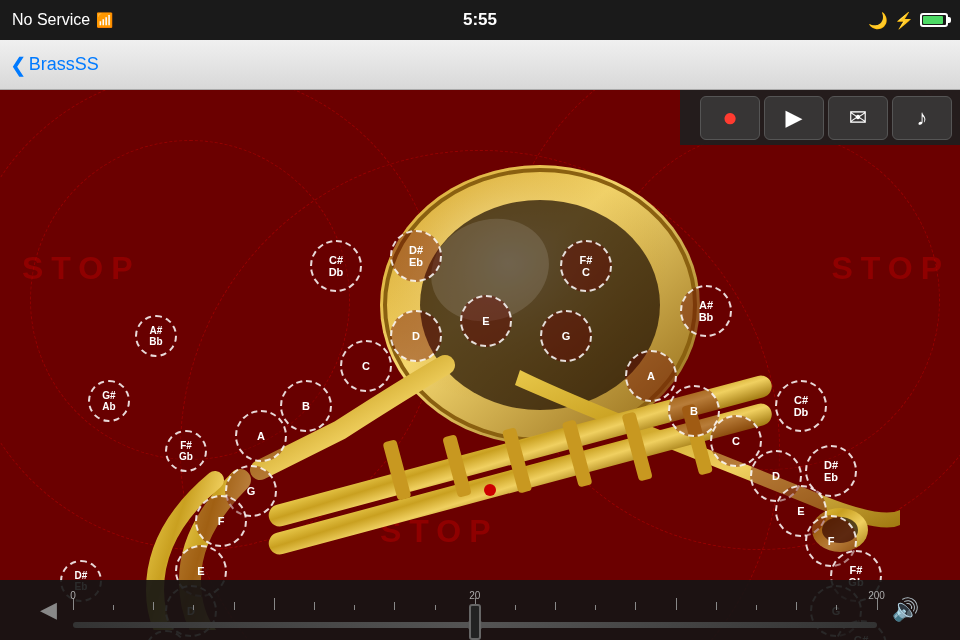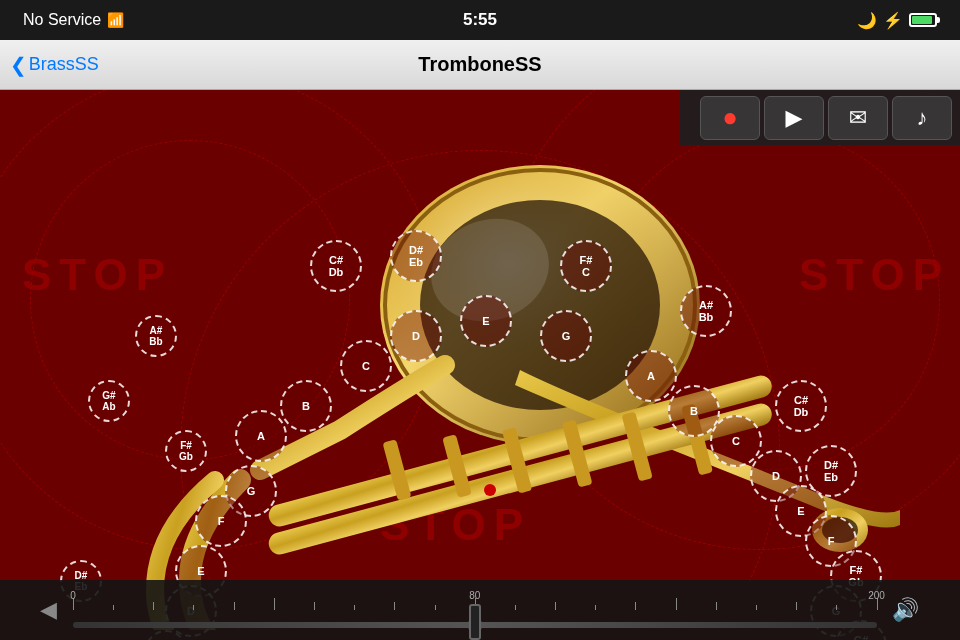--- a/index.html
+++ b/index.html
@@ -12,21 +12,21 @@
     }
 
     
     #status-bar {
       width: 960px;
       height: 40px;
       background: #1a1a1a;
       display: flex;
       align-items: center;
       justify-content: space-between;
-      padding: 0 23px;
+      padding: 0 12px;
       color: #fff;
       font-size: 16px;
       font-weight: 500;
     }
     #status-left { display: flex; align-items: center; gap: 6px; }
     #status-center { position: absolute; left: 50%; transform: translateX(-50%); font-size: 17px; font-weight: 600; }
     #status-right { display: flex; align-items: center; gap: 6px; margin-left: auto; }
     .wifi-icon { font-size: 14px; }
     .battery-box {
       width: 28px; height: 14px;
@@ -124,21 +124,21 @@
       justify-content: center;
       cursor: pointer;
       color: #fff;
       font-size: 22px;
     }
     .toolbar-btn.record { color: #ff3b30; font-size: 26px; }
 
     
     .stop-label {
       position: absolute;
-      font-size: 44px;
+      font-size: 32px;
       font-weight: 900;
       color: rgba(180, 0, 0, 0.5);
       letter-spacing: 8px;
       pointer-events: none;
     }
 
     
     .note-circle {
       position: absolute;
       width: 52px;
@@ -255,21 +255,20 @@
       <div class="battery-fill"></div>
     </div>
   </div>
 </div>
 
 <div id="nav-bar">
   <div id="nav-back">
     <span style="font-size:20px;color:#007aff;">❮</span>
     <span style="color:#007aff;font-size:18px;font-weight:500;">BrassSS</span>
   </div>
-  <span id="nav-title">TromboneSS</span>
 </div>
 
 <div id="main">
 
   <div class="bg-circle" style="width:320px;height:320px;top:50px;left:30px;"></div>
   <div class="bg-circle" style="width:480px;height:480px;top:-20px;left:-40px;"></div>
   <div class="bg-circle" style="width:340px;height:340px;top:40px;right:20px;"></div>
   <div class="bg-circle" style="width:520px;height:520px;top:-60px;right:-60px;"></div>
   <div class="bg-circle" style="width:600px;height:600px;top:60px;left:180px;"></div>
 
@@ -389,21 +388,21 @@
           <div class="ruler-tick" style="left: 5%; height: 5px;"></div>
           <div class="ruler-tick" style="left: 10%; height: 8px;"></div>
           <div class="ruler-tick" style="left: 15%; height: 5px;"></div>
           <div class="ruler-tick" style="left: 20%; height: 8px;"></div>
           <div class="ruler-tick" style="left: 25%; height: 12px;"></div>
           <div class="ruler-tick" style="left: 30%; height: 8px;"></div>
           <div class="ruler-tick" style="left: 35%; height: 5px;"></div>
           <div class="ruler-tick" style="left: 40%; height: 8px;"></div>
           <div class="ruler-tick" style="left: 45%; height: 5px;"></div>
           <div class="ruler-tick" style="left: 50%; height: 12px;"></div>
-          <div class="ruler-label" style="left: 50%;">80</div>
+          <div class="ruler-label" style="left: 50%;">20</div>
           <div class="ruler-tick" style="left: 55%; height: 5px;"></div>
           <div class="ruler-tick" style="left: 60%; height: 8px;"></div>
           <div class="ruler-tick" style="left: 65%; height: 5px;"></div>
           <div class="ruler-tick" style="left: 70%; height: 8px;"></div>
           <div class="ruler-tick" style="left: 75%; height: 12px;"></div>
           <div class="ruler-tick" style="left: 80%; height: 8px;"></div>
           <div class="ruler-tick" style="left: 85%; height: 5px;"></div>
           <div class="ruler-tick" style="left: 90%; height: 8px;"></div>
           <div class="ruler-tick" style="left: 95%; height: 5px;"></div>
           <div class="ruler-tick" style="left: 100%; height: 12px;"></div>

